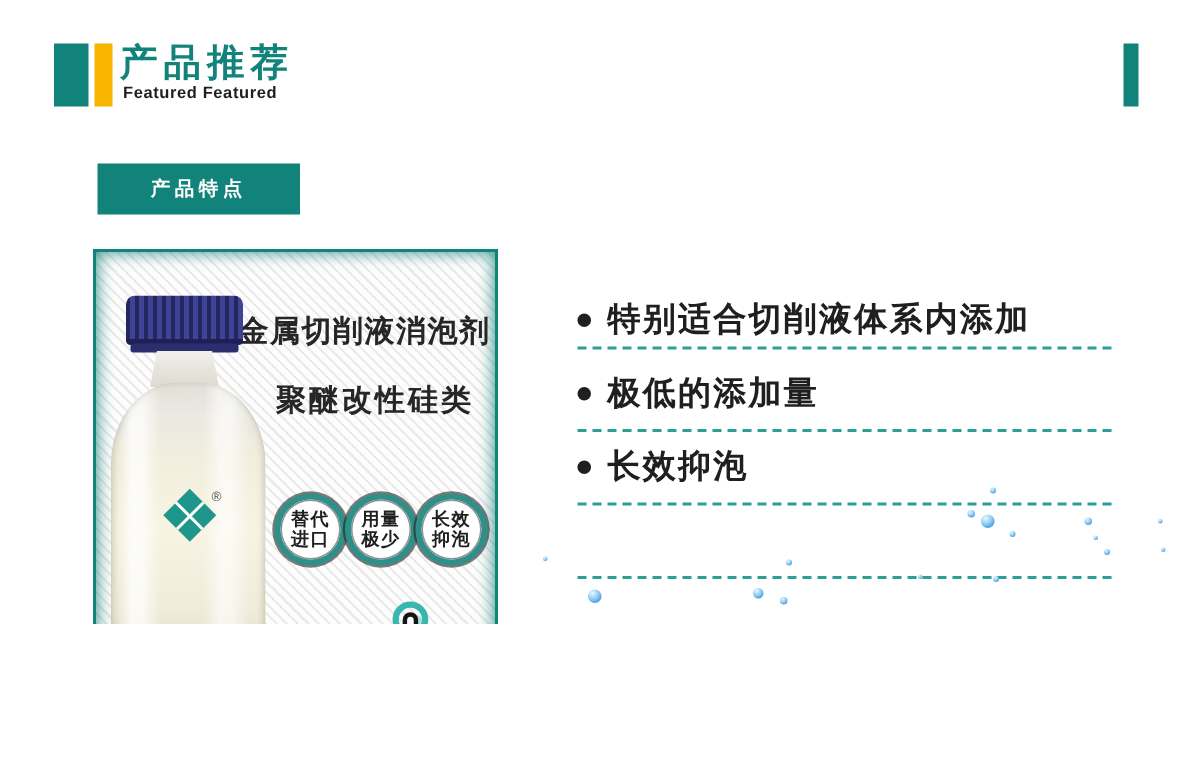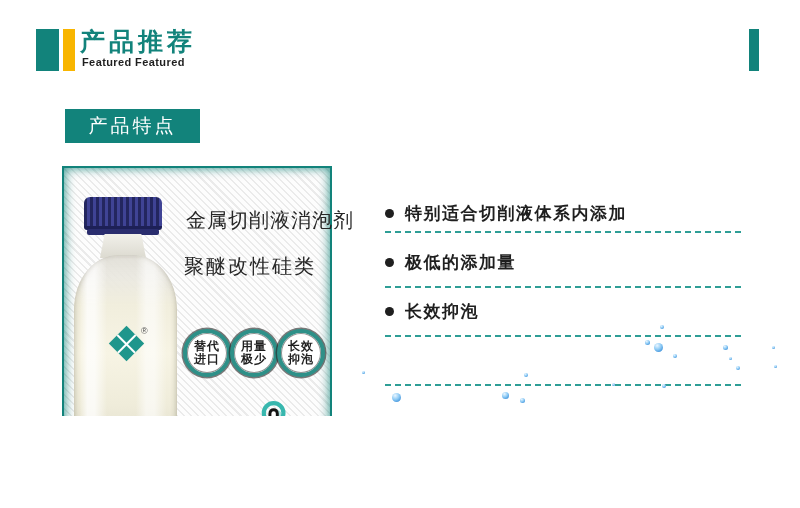--- a/index.html
+++ b/index.html
@@ -9,33 +9,33 @@
   }
   
   .h-teal-bar{position:absolute;left:36px;top:29px;width:23px;height:42px;background:#12837B;}
   .h-gold-bar{position:absolute;left:63px;top:29px;width:12px;height:42px;background:#F8B500;}
   .page-title{position:absolute;left:80px;top:25px;font-size:25px;font-weight:bold;color:#12837B;letter-spacing:4px;}
   .page-subtitle{position:absolute;left:82px;top:56px;font-size:11px;font-weight:bold;color:#1F1F1F;letter-spacing:.4px;}
   .right-accent-bar{position:absolute;left:749px;top:29px;width:10px;height:42px;background:#12837B;}
   
   .section-badge{
     position:absolute;left:65px;top:109px;width:135px;height:34px;background:#12837B;
-    color:#fff;font-size:19px;font-weight:normal;letter-spacing:3px;
+    color:#fff;font-size:13px;font-weight:bold;letter-spacing:3px;
     display:flex;align-items:center;justify-content:center;
   }
   
   .product-card{
     position:absolute;left:62px;top:166px;width:270px;height:267px;box-sizing:border-box;
     border:2px solid #12837B;background-color:#fdfdfd;
     background-image:repeating-linear-gradient(45deg, rgba(140,140,140,.16) 0px, rgba(140,140,140,.16) 1.5px, transparent 1.5px, transparent 5px);
     box-shadow:inset 6px 0 9px -3px rgba(18,131,122,.5), inset -6px 0 9px -3px rgba(18,131,122,.5),
                inset 0 6px 9px -3px rgba(18,131,122,.35), inset 0 -4px 7px -3px rgba(18,131,122,.25);
   }
-  .card-title{position:absolute;left:95px;top:39px;font-size:20px;font-weight:normal;color:#262626;letter-spacing:1px;white-space:nowrap;padding-left:27px;}
-  .card-subtitle{position:absolute;left:120px;top:85px;font-size:20px;font-weight:normal;color:#262626;letter-spacing:2px;white-space:nowrap;}
+  .card-title{position:absolute;left:95px;top:39px;font-size:20px;font-weight:bold;color:#262626;letter-spacing:1px;white-space:nowrap;}
+  .card-subtitle{position:absolute;left:120px;top:85px;font-size:20px;font-weight:bold;color:#262626;letter-spacing:2px;white-space:nowrap;}
   
   .bottle-cap{
     position:absolute;left:20px;top:29px;width:78px;height:33px;border-radius:6px 6px 3px 3px;
     background:repeating-linear-gradient(90deg,#23265f 0 3px,#3f4395 3px 6px);
     border-bottom:4px solid #1d2057;box-sizing:border-box;
   }
   .bottle-collar{position:absolute;left:23px;top:61px;width:72px;height:6px;background:#2a2d6e;border-radius:2px;}
   .bottle-neck{
     position:absolute;left:36px;top:66px;width:46px;height:24px;
     background:linear-gradient(180deg,#f1f0ea,#dcdad0);
@@ -61,21 +61,21 @@
     border:4px solid #2E9088;box-shadow:0 0 0 1.5px rgba(35,35,35,.6), inset 0 0 0 1px rgba(35,35,35,.5);
     display:flex;flex-direction:column;align-items:center;justify-content:center;
     font-size:12px;font-weight:bold;line-height:1.1;color:#1f1f1f;letter-spacing:1px;
   }
   .fb1{left:119px;} .fb2{left:166px;} .fb3{left:213px;}
   
   .click-hand{position:absolute;left:246px;top:400px;}
   
   .feat{
     position:absolute;left:385px;height:22px;display:flex;align-items:center;gap:11px;
-    font-size:17px;font-weight:bold;color:#1F1F1F;letter-spacing:1.5px;white-space:nowrap;
+    font-size:22px;font-weight:bold;color:#1F1F1F;letter-spacing:1.5px;white-space:nowrap;
   }
   .bullet{width:9px;height:9px;border-radius:50%;background:#1f1f1f;flex:none;}
   .sep{position:absolute;left:385px;width:356px;height:0;border-top:2px dashed #2E9E96;}
   .f1{top:202px;} .s1{top:231px;}
   .f2{top:251px;justify-content:flex-end;} .s2{top:286px;}
   .f3{top:300px;} .s3{top:335px;}
   .f4{top:350px;} .s4{top:384px;}
   
   .droplet{
     position:absolute;border-radius:50%;

